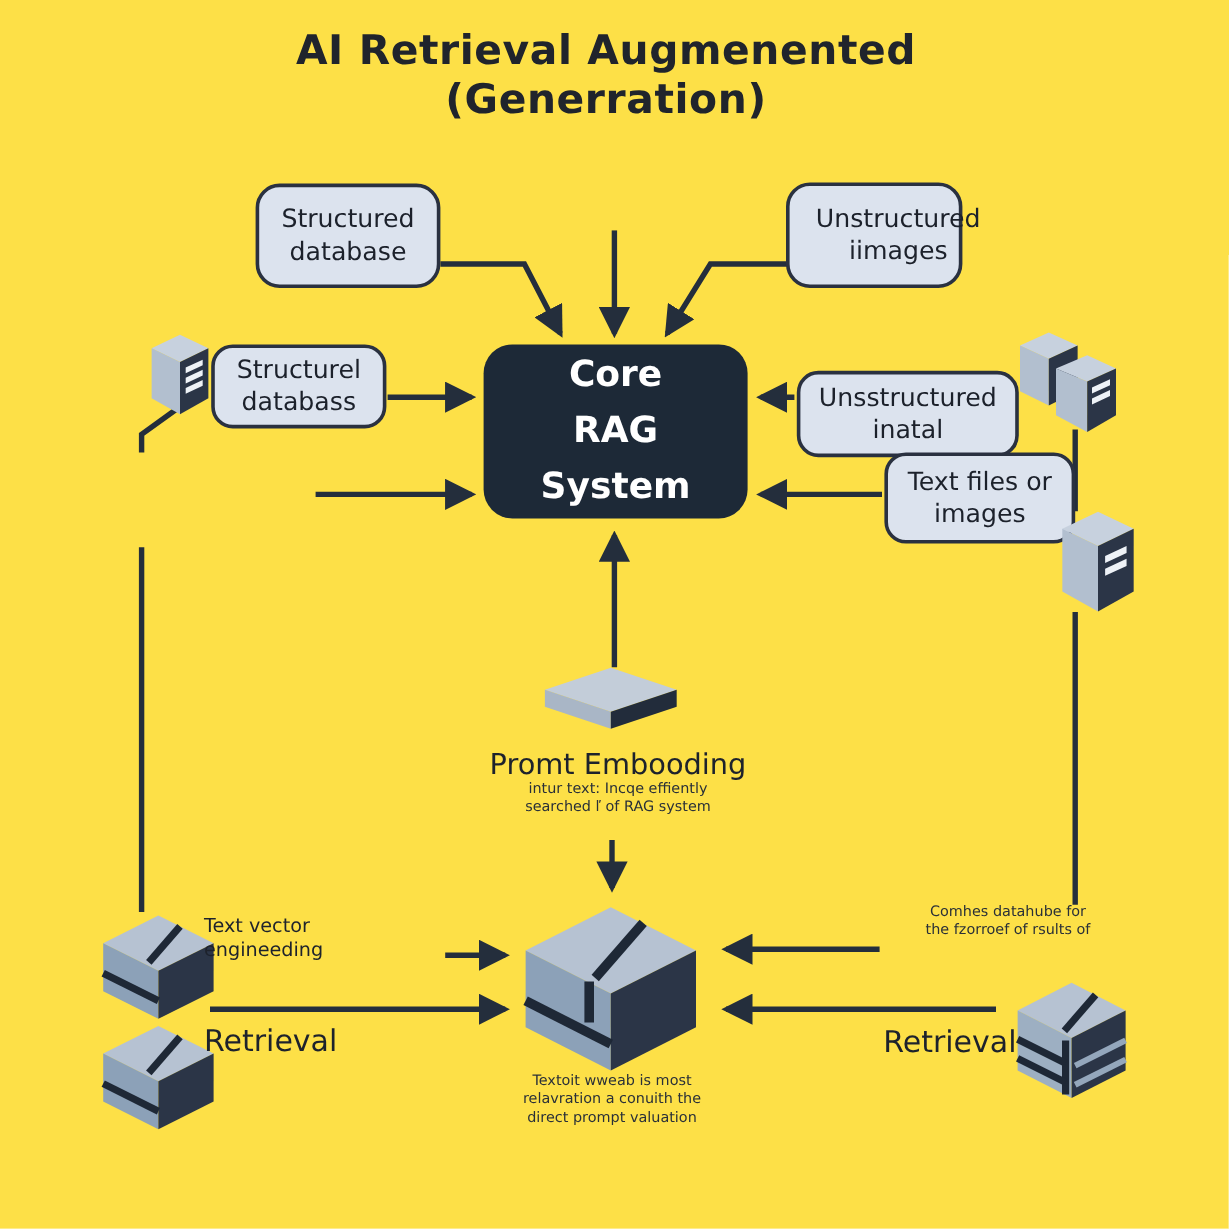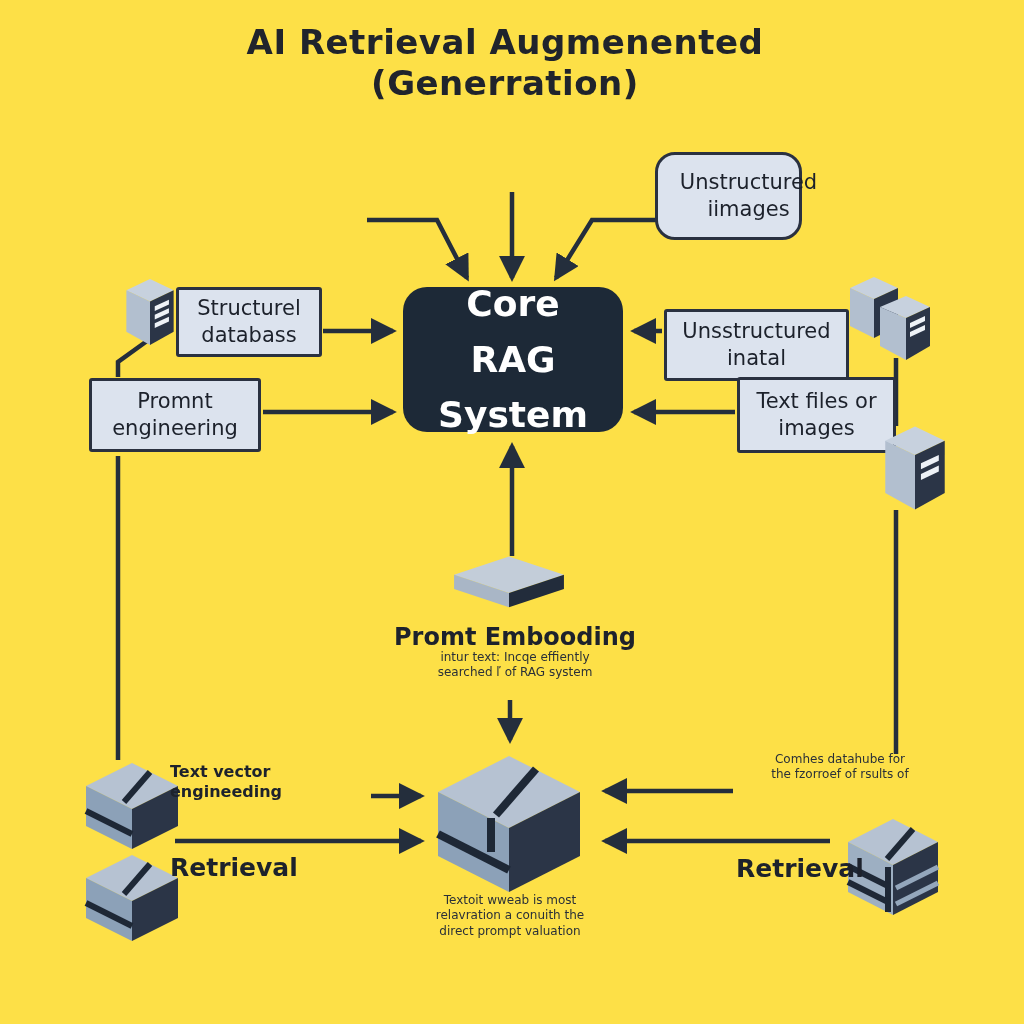--- a/index.html
+++ b/index.html
@@ -15,27 +15,27 @@
     font-size:34px; font-weight:bold; line-height:1.22; color:#20242c;
     letter-spacing:0.5px;
   }
   .box {
     background:#dce3ee; border:3px solid #2a3140;
     display:flex; align-items:center; justify-content:center;
     text-align:center; font-size:21px; line-height:1.3; color:#1c212b;
     white-space:pre-line; box-sizing:border-box;
   }
   .r20 { border-radius:20px; }
-  .r16 { border-radius:3px; }
+  .r16 { border-radius:18px; }
   .core {
     background:#1d2937; color:#ffffff; border:none; border-radius:24px;
-    font-size:36px; font-weight:bold; line-height:1.55;
+    font-size:30px; font-weight:bold; line-height:1.55;
   }
   .lbl { line-height:1.28; }
-  .bold { font-weight:bold; color:#1d222c; }
+  .bold { font-weight:normal; color:#1d222c; }
   .small { font-size:12px; color:#2a3038; }
   svg.overlay { position:absolute; left:0; top:0; pointer-events:none; }
 </style>
 </head>
 <body>
 
 <div class="canvas">
 
   <div class="abs title pre">AI Retrieval Augmenented
 (Generration)</div>
@@ -68,29 +68,29 @@
       <line x1="896" y1="358" x2="896" y2="426"></line>
       <line x1="896" y1="510" x2="896" y2="754"></line>
 
       <line x1="371" y1="796" x2="421" y2="796" marker-end="url(#ah)"></line>
       <line x1="175" y1="841" x2="421" y2="841" marker-end="url(#ah)"></line>
       <line x1="733" y1="791" x2="605" y2="791" marker-end="url(#ah)"></line>
       <line x1="830" y1="841" x2="605" y2="841" marker-end="url(#ah)"></line>
     </g>
   </svg>
 
+  <div class="abs box r20" style="left:213px; top:153px; width:154px; height:87px;">Structured
+database</div>
 
   <div class="abs box r20" style="left:655px; top:152px; width:147px; height:88px;padding-left:40px;">Unstructured
 iimages</div>
 
   <div class="abs box r16" style="left:176px; top:287px; width:146px; height:70px;">Structurel
 databass</div>
 
-  <div class="abs box r16" style="left:89px; top:378px; width:172px; height:74px;">Promnt
-engineering</div>
 
   <div class="abs box r16" style="left:664px; top:286px; width:185px; height:72px;margin-top:23px;">Unsstructured
 inatal</div>
 
   <div class="abs box r16" style="left:737px; top:377px; width:159px; height:76px;">Text files or
 images</div>
 
   <div class="abs box core" style="left:403px; top:287px; width:220px; height:145px;">Core
 RAG
 System</div>

